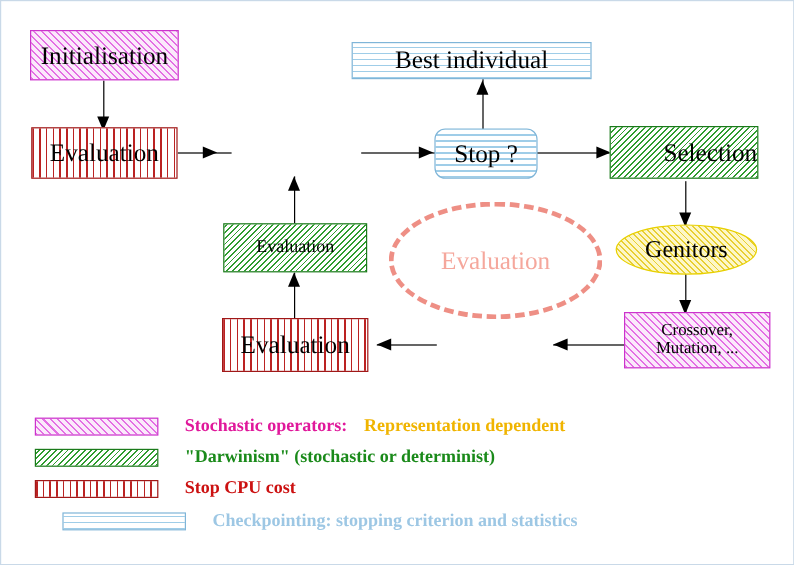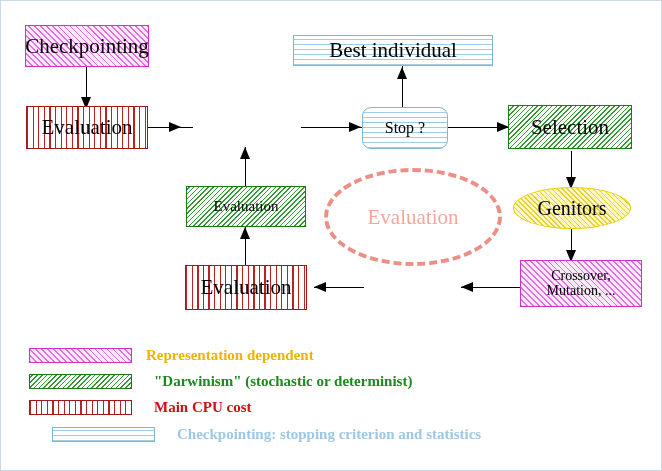--- a/index.html
+++ b/index.html
@@ -160,37 +160,37 @@
   <div class="arrow up" style="left:239px; top:226px;"></div>
 
   <div class="edge v" style="left:244px; top:146px; height:40px;"></div>
   <div class="arrow up" style="left:239px; top:146px;"></div>
 
   <div class="gen-ellipse" style="left:323px; top:167px; width:170px; height:90px; font-size:21px;">
     <span class="lbl">Evaluation</span>
   </div>
 
   <div class="node fill-magenta" style="left:24px; top:24px; width:124px; height:42px; font-size:21px;">
-    <span class="lbl">Checkpointing</span>
+    <span class="lbl">Initialisation</span>
   </div>
 
   <div class="node fill-red" style="left:25px; top:105px; width:122px; height:43px; font-size:21px;">
     <span class="lbl">Evaluation</span>
   </div>
 
 
   <div class="node fill-blue" style="left:292px; top:34px; width:200px; height:31px; font-size:21px;align-items:center;">
     <span class="lbl">Best individual</span>
   </div>
 
-  <div class="node fill-blue rounded" style="left:361px; top:106px; width:86px; height:42px; font-size:16px;">
+  <div class="node fill-blue rounded" style="left:361px; top:106px; width:86px; height:42px; font-size:21px;">
     <span class="lbl">Stop ?</span>
   </div>
 
-  <div class="node fill-green" style="left:507px; top:104px; width:124px; height:44px; font-size:21px;">
+  <div class="node fill-green" style="left:507px; top:104px; width:124px; height:44px; font-size:21px;justify-content:flex-end;">
     <span class="lbl">Selection</span>
   </div>
 
   <div class="node fill-yellow ellipse" style="left:512px; top:186px; width:118px; height:42px; font-size:20px;">
     <span class="lbl">Genitors</span>
   </div>
 
   <div class="node fill-magenta" style="left:519px; top:259px; width:122px; height:47px; font-size:14px; flex-direction:column;">
     <span class="lbl">Crossover,</span>
     <span class="lbl">Mutation, ...</span>
@@ -202,31 +202,32 @@
   </div>
 
   <div class="node fill-green" style="left:185px; top:185px; width:120px; height:41px; font-size:15px;">
     <span class="lbl">Evaluation</span>
   </div>
 
   <div id="legend">
 
     <div class="legend-row" style="top:6px;">
       <div class="swatch fill-magenta"></div>
+      <span class="legend-text lg-magenta">Stochastic operators:</span>
       <span class="legend-text lg-gold">Representation dependent</span>
     </div>
 
     <div class="legend-row" style="top:32px;">
       <div class="swatch fill-green"></div>
       <span class="legend-text lg-green">"Darwinism" (stochastic or determinist)</span>
     </div>
 
     <div class="legend-row" style="top:58px;">
       <div class="swatch fill-red"></div>
-      <span class="legend-text lg-red">Main CPU cost</span>
+      <span class="legend-text lg-red">Stop CPU cost</span>
     </div>
 
     <div class="legend-row" style="top:85px;padding-left:23px;">
       <div class="swatch fill-blue"></div>
       <span class="legend-text lg-blue">Checkpointing: stopping criterion and statistics</span>
     </div>
 
   </div>
 
 </div>

